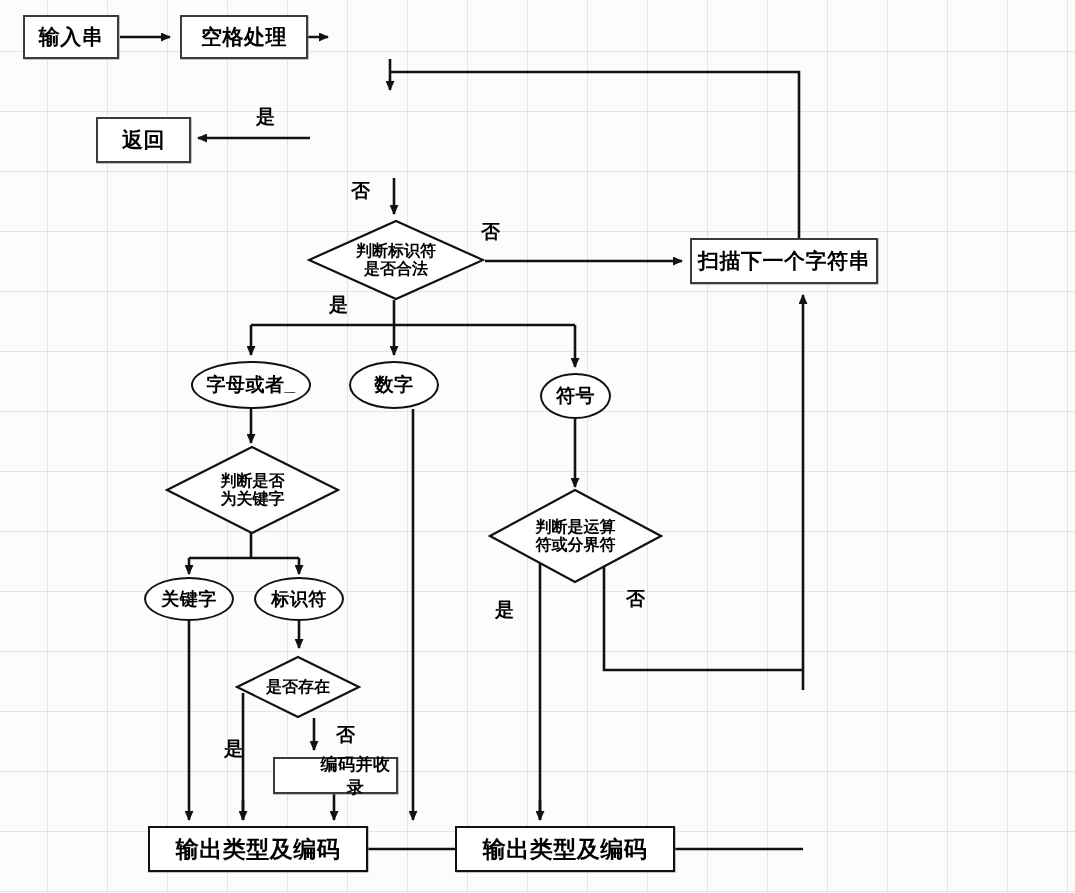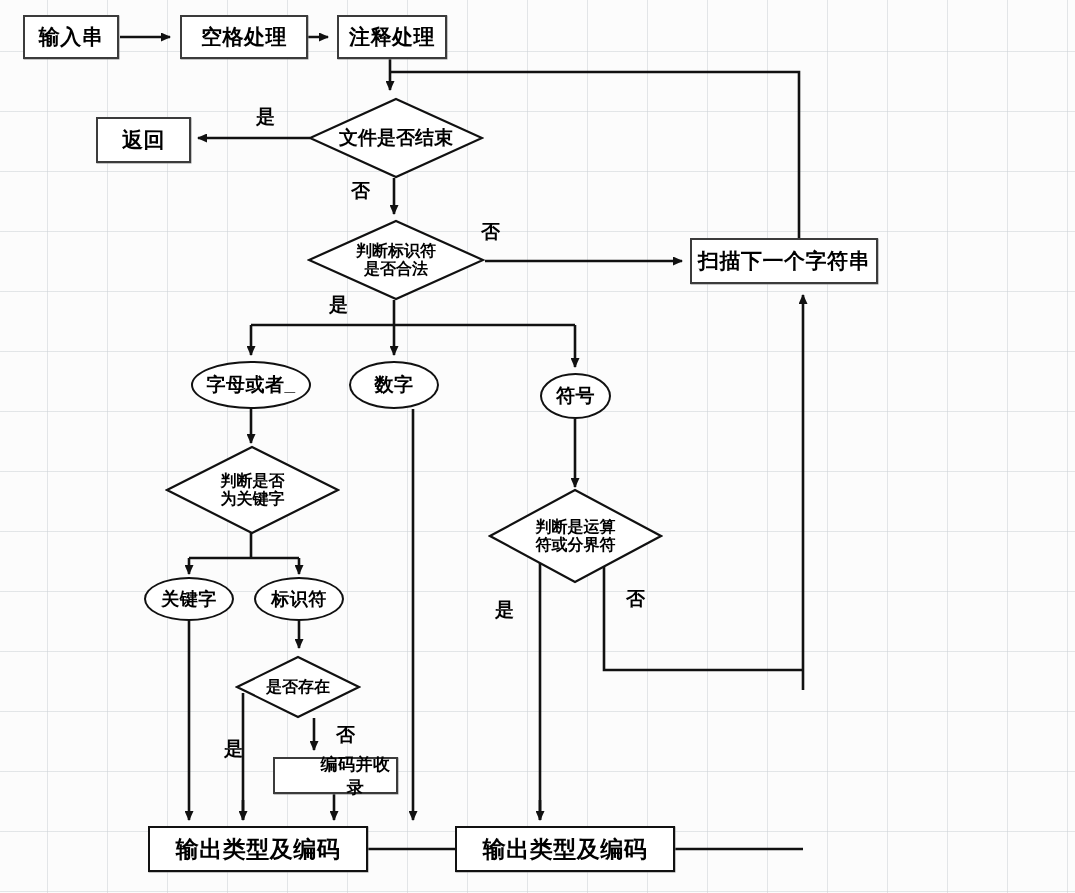--- a/index.html
+++ b/index.html
@@ -133,23 +133,20 @@
   </svg>
 
   <div class="node rect fs21" style="left:23px;top:15px;width:96px;height:44px;">
     <span>输入串</span>
   </div>
 
   <div class="node rect fs21" style="left:180px;top:15px;width:128px;height:44px;">
     <span>空格处理</span>
   </div>
 
-  <div class="node rect fs21" style="left:337px;top:15px;width:110px;height:44px;">
-    <span>注释处理</span>
-  </div>
 
   <div class="node rect fs21" style="left:96px;top:117px;width:95px;height:46px;">
     <span>返回</span>
   </div>
 
   <div class="node rect fs21" style="left:690px;top:238px;width:188px;height:46px;">
     <span>扫描下一个字符串</span>
   </div>
 
   <div class="node rect fs17" style="left:273px;top:757px;width:125px;height:37px;padding-left:40px;">
@@ -177,26 +174,20 @@
   </div>
 
   <div class="node ellipse fs18" style="left:144px;top:577px;width:90px;height:44px;">
     <span>关键字</span>
   </div>
 
   <div class="node ellipse fs18" style="left:254px;top:577px;width:90px;height:44px;">
     <span>标识符</span>
   </div>
 
-  <div class="dia-wrap" style="left:308px;top:97px;width:176px;height:82px;">
-    <svg width="176" height="82" viewBox="0 0 176 82" xmlns="http://www.w3.org/2000/svg">
-      <polygon points="88,2 174,41 88,80 2,41" fill="#ffffff" stroke="#111" stroke-width="2.2"></polygon>
-    </svg>
-    <div class="dia-label fs19">文件是否结束</div>
-  </div>
 
   <div class="dia-wrap" style="left:307px;top:219px;width:178px;height:82px;">
     <svg width="178" height="82" viewBox="0 0 178 82" xmlns="http://www.w3.org/2000/svg">
       <polygon points="89,2 176,41 89,80 2,41" fill="#ffffff" stroke="#111" stroke-width="2.2"></polygon>
     </svg>
     <div class="dia-label fs16">判断标识符
 是否合法</div>
   </div>
 
   <div class="dia-wrap" style="left:488px;top:488px;width:175px;height:96px;">

